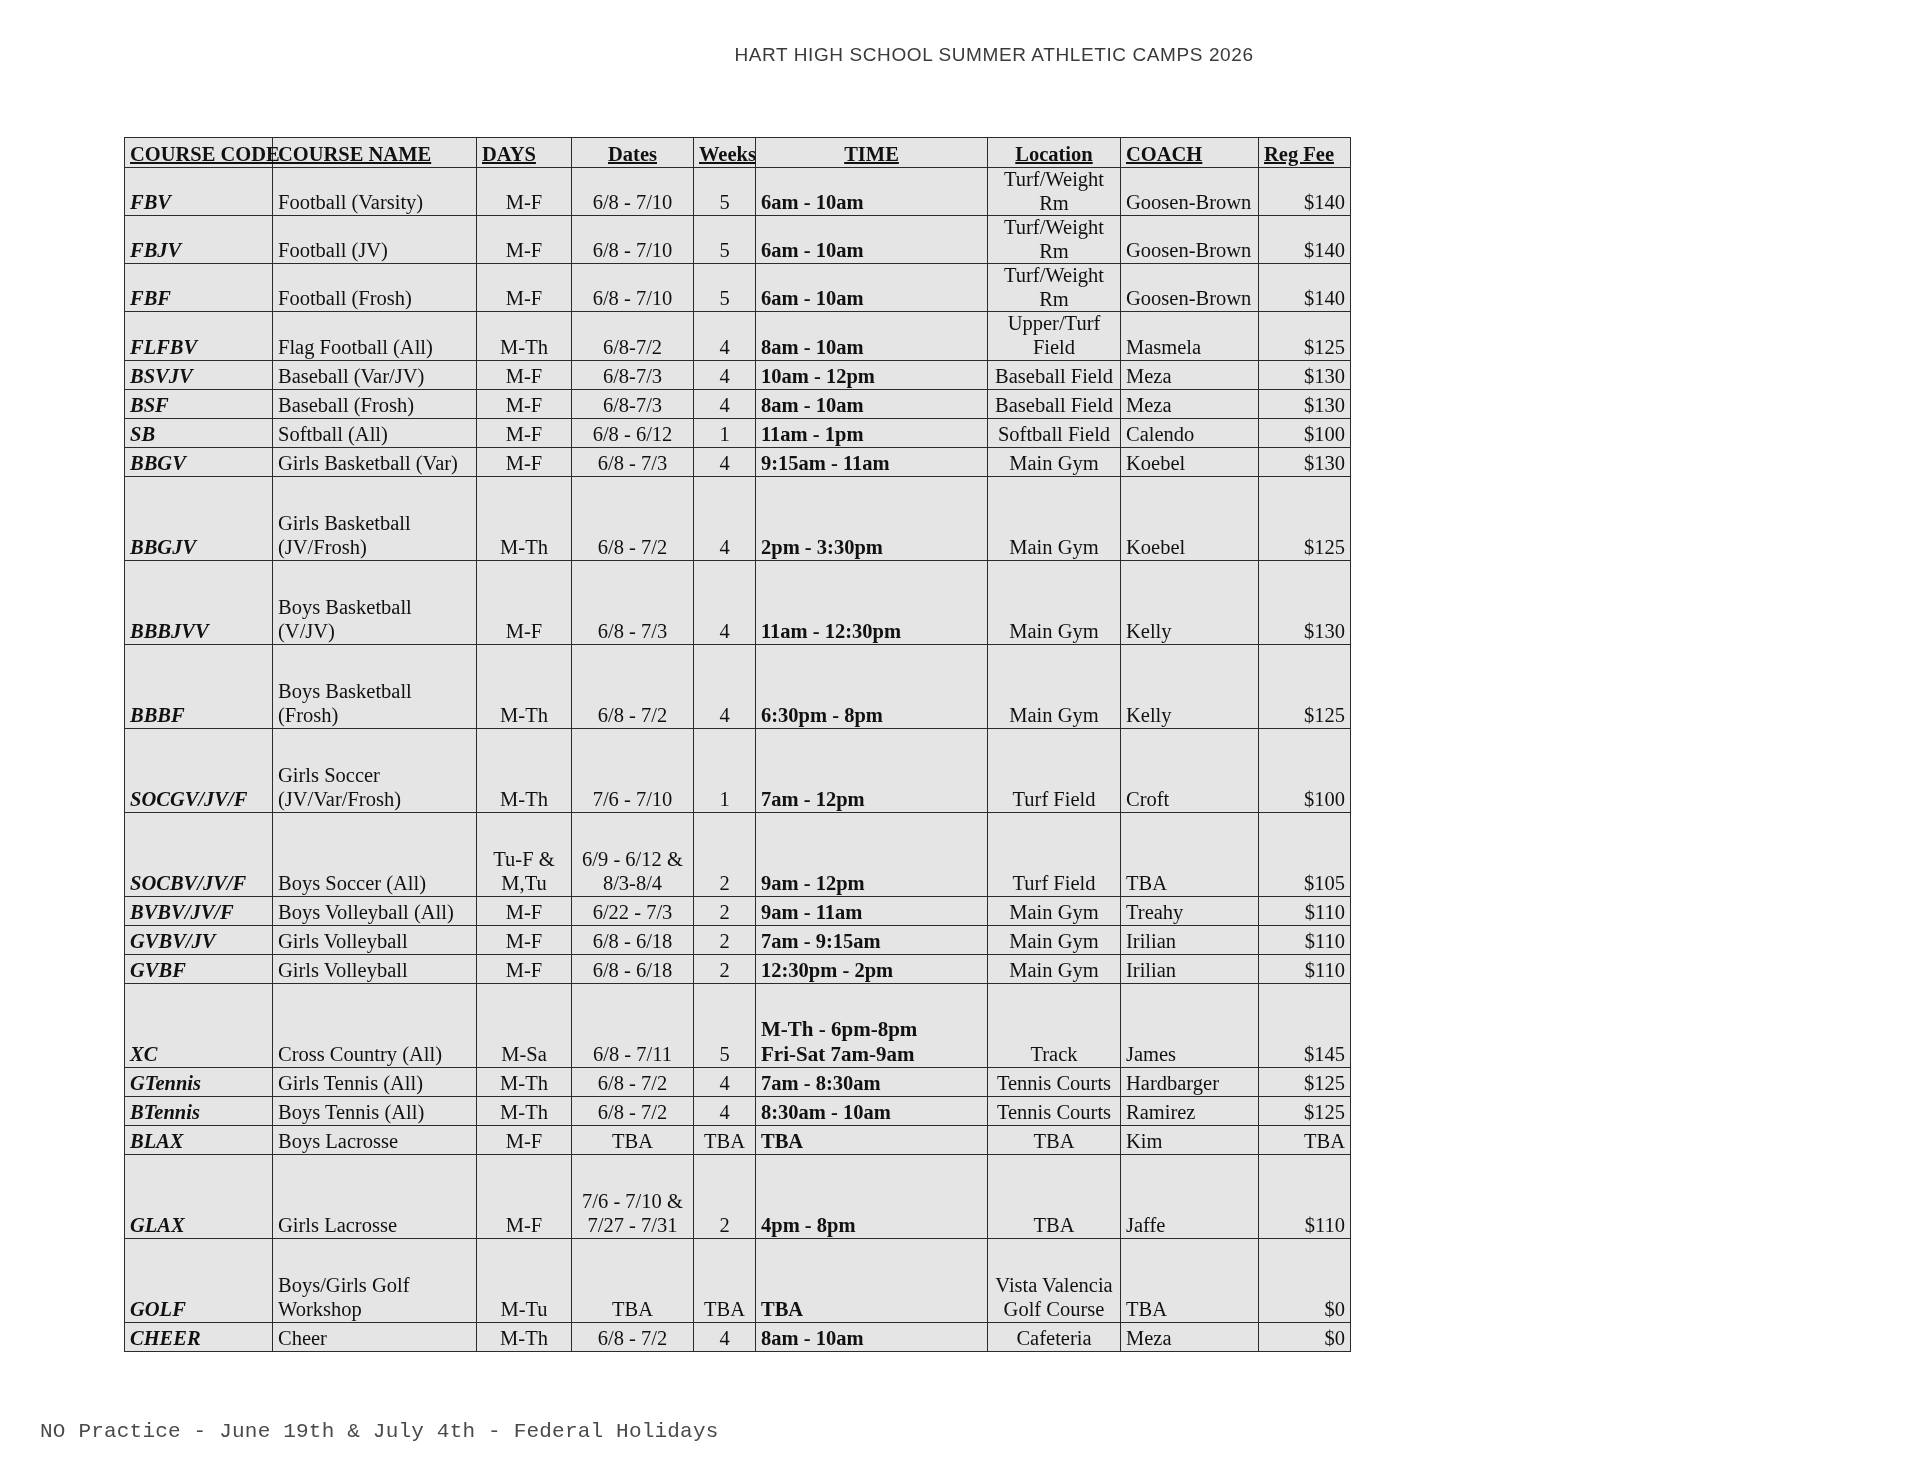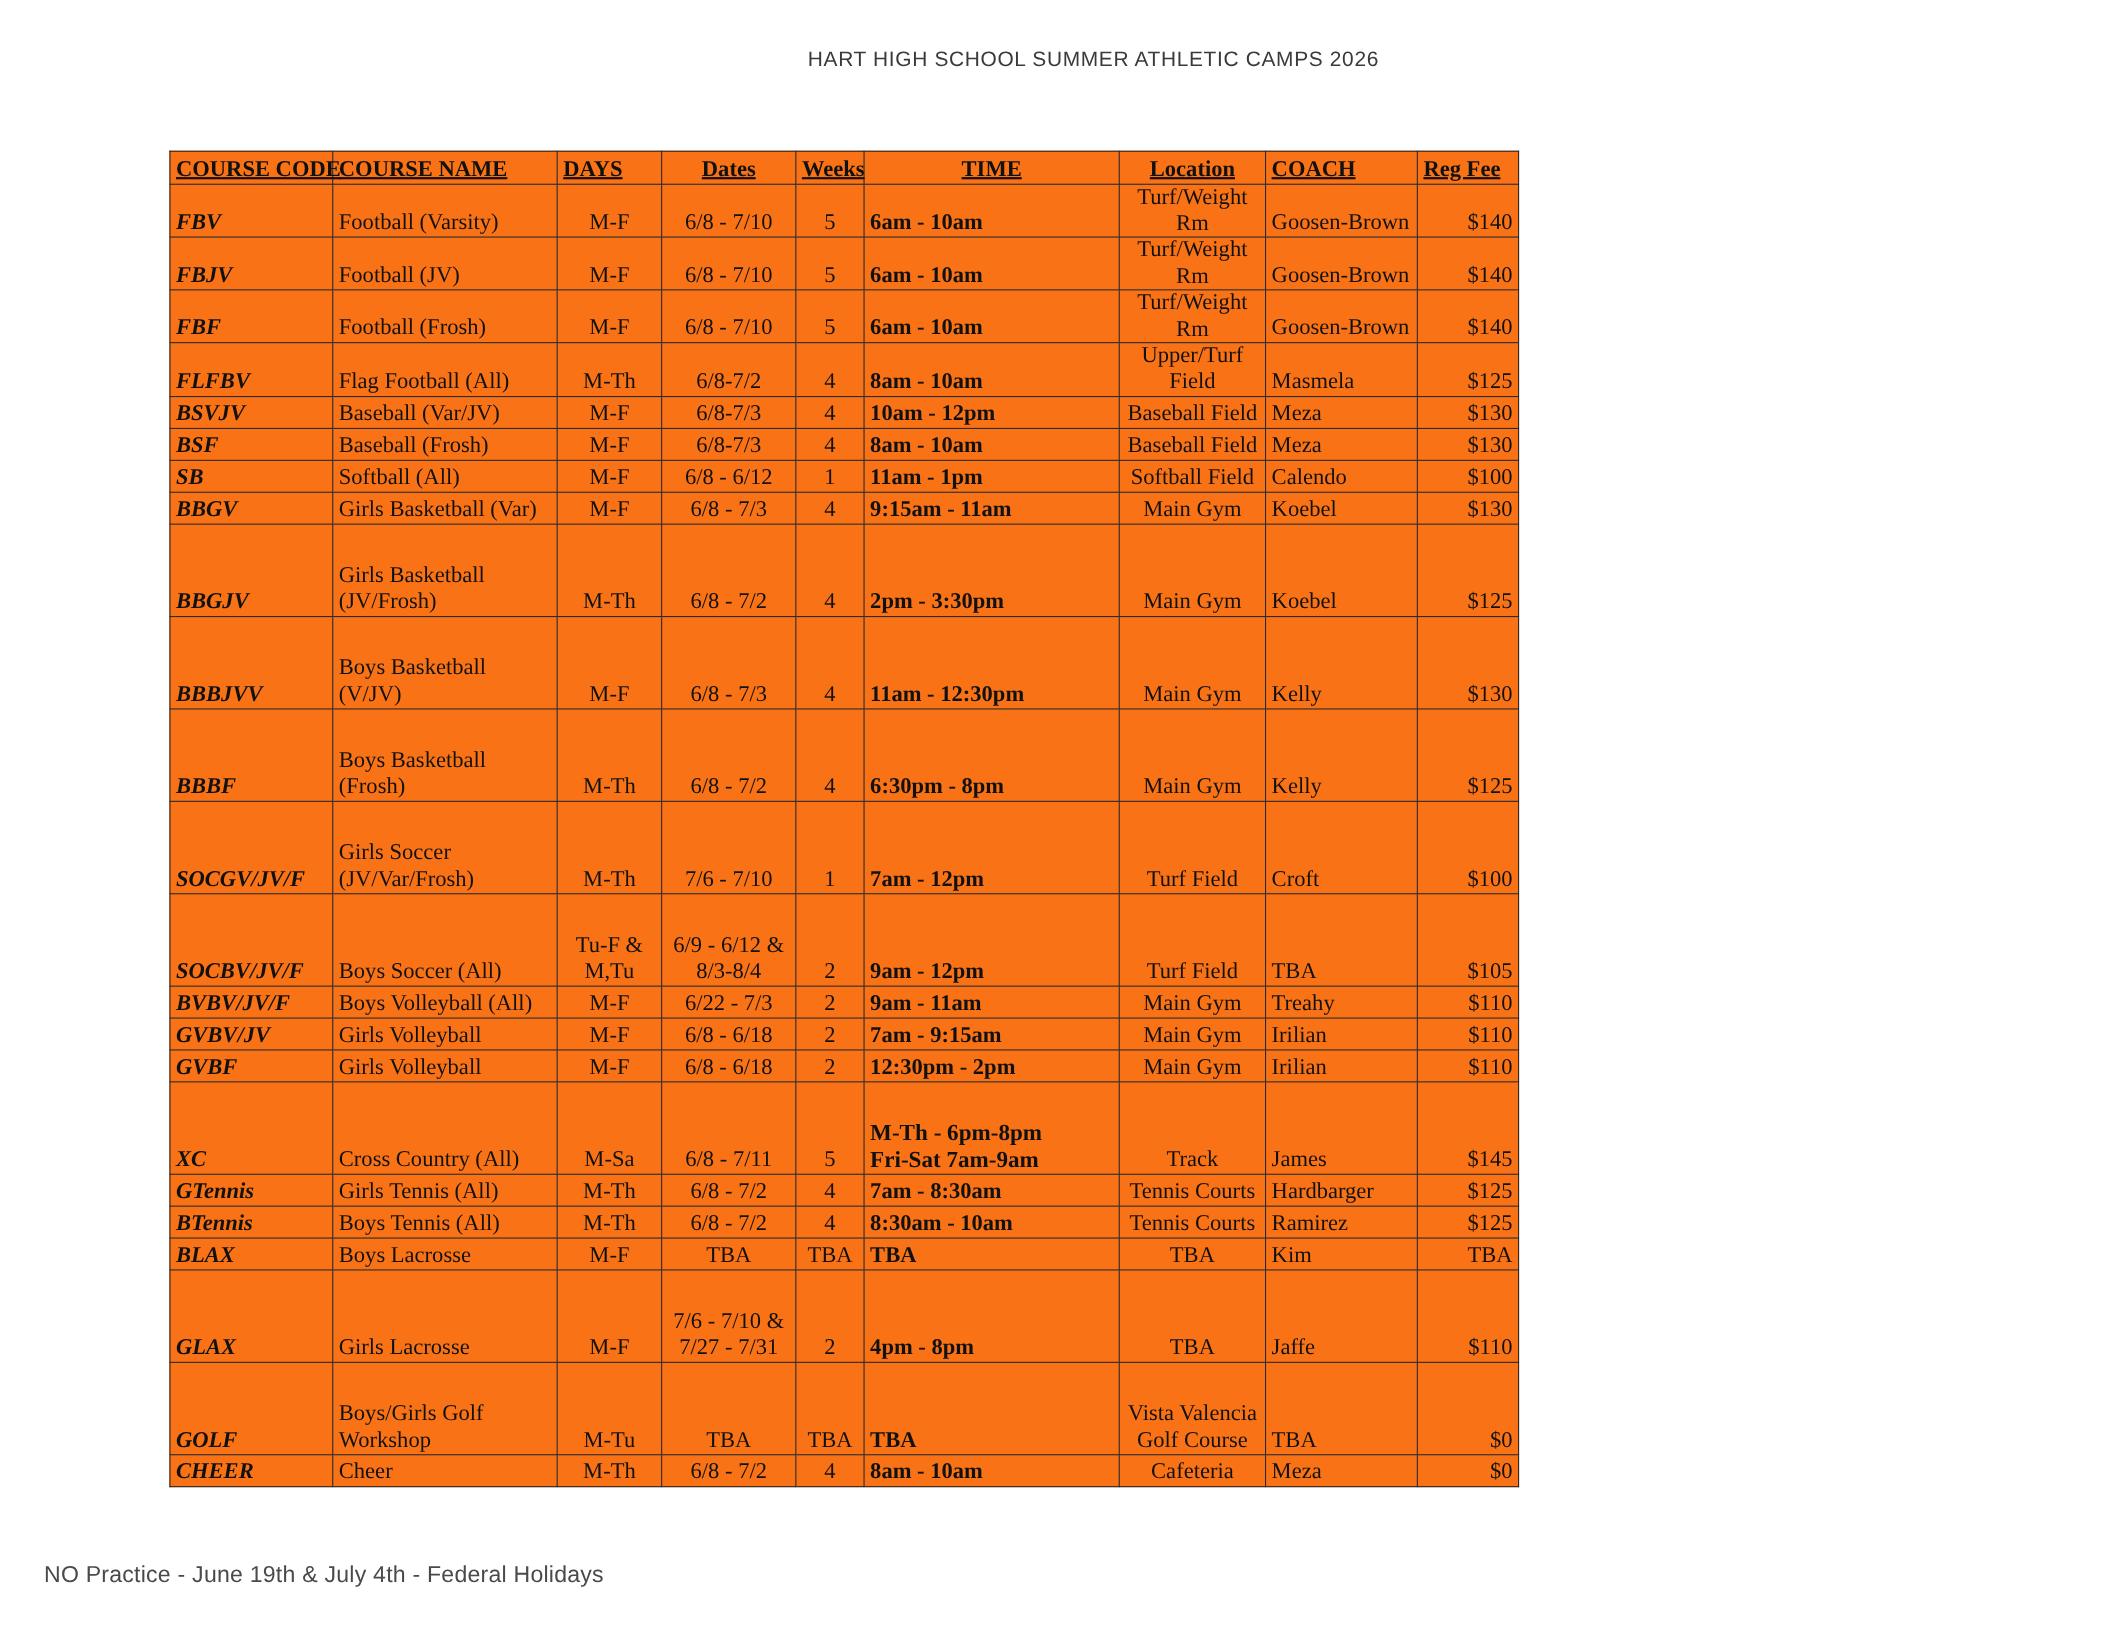--- a/index.html
+++ b/index.html
@@ -29,40 +29,39 @@
     color: #3a3a3a;
     white-space: nowrap;
     padding-left: 34px;
   }
 
   
   .footer-note {
     position: absolute;
     top: 1420px;
     left: 40px;
-    font-family: Liberation Sans, sans-serif;
+    font-family: Liberation Mono, monospace;
     font-size: 21px;
     color: #4a4a4a;
     letter-spacing: 0.2px;
     white-space: nowrap;
   }
 
   
   .table-wrap {
     position: absolute;
     top: 137px;
     left: 124px;
     width: 1185px;
   }
   table.camps {
     border-collapse: collapse;
     table-layout: fixed;
     width: 1185px;
-    background: #f97316;
-    margin-left: 30px;
+    background: #e5e5e5;
   }
   table.camps td, table.camps th {
     border: 1.6px solid #2b2b2b;
     padding: 0 5px;
     vertical-align: bottom;
     font-size: 20.5px;
     line-height: 1.17;
     color: #111;
   }
 

